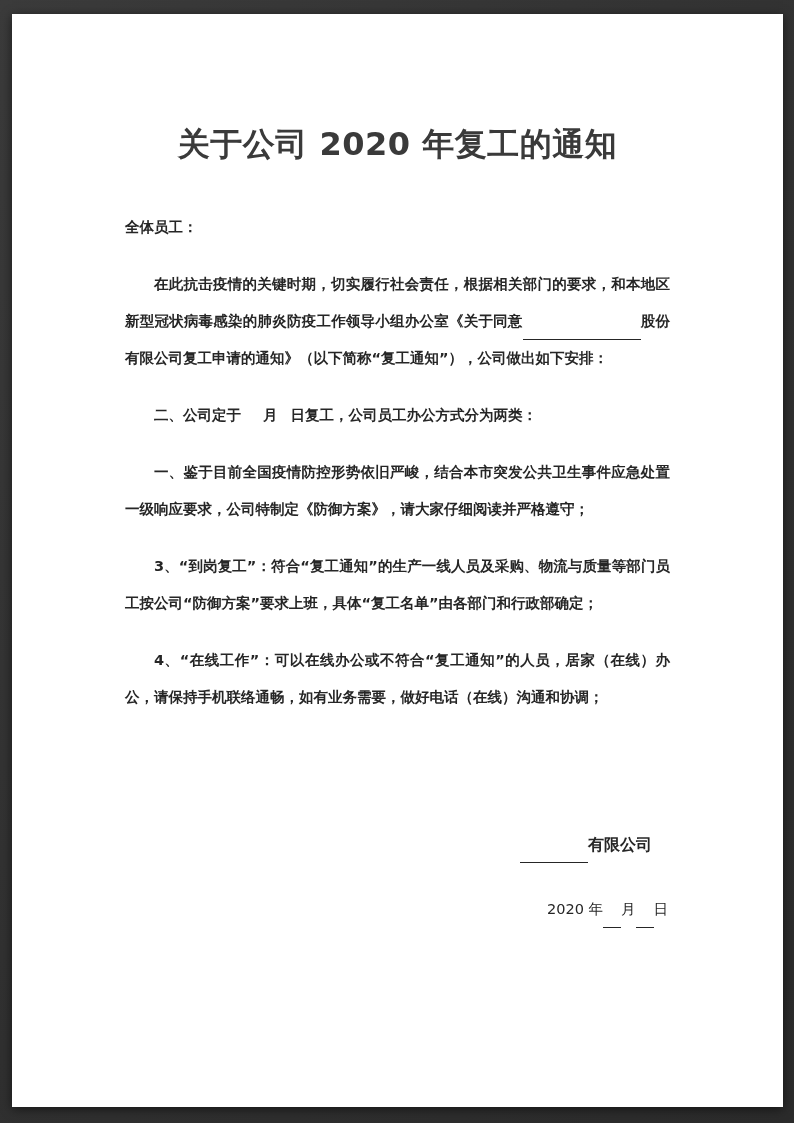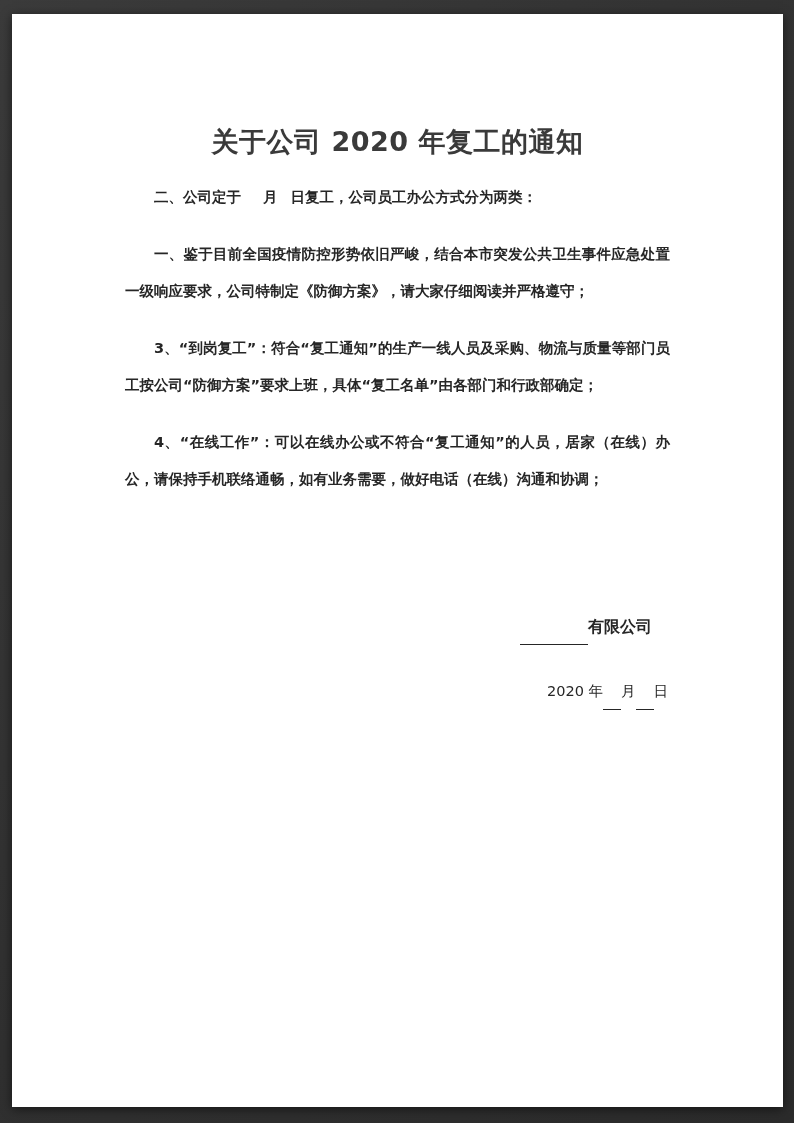--- a/index.html
+++ b/index.html
@@ -38,21 +38,21 @@
     left: 113px;   
     top: 0;
     width: 545px;
   }
 
   
   .doc-title {
     margin: 0;
     padding-top: 110px;
     text-align: center;
-    font-size: 27px;
+    font-size: 32px;
     font-weight: bold;
     color: #3a3a3a;
     letter-spacing: 0.5px;
     line-height: 1.3;
     white-space: nowrap;
   }
 
   
   .salutation {
     margin: 0;
@@ -125,21 +125,25 @@
 </style>
 </head>
 <body>
 
 <div id="viewport">
   <div id="page">
     <div class="doc-body">
 
       <h1 class="doc-title">关于公司 2020 年复工的通知</h1>
 
+      <p class="salutation">全体员工：</p>
 
+      <p class="para indent gap-top">
+        <span>在此抗击疫情的关键时期，切实履行社会责任，根据相关部门的要求，和本地区新型冠状病毒感染的肺炎防疫工作领导小组办公室《关于同意</span><span class="blank-line w-long"></span><span>股份有限公司复工申请的通知》（以下简称“复工通知”），公司做出如下安排：</span>
+      </p>
 
       <p class="para indent gap-top">
         <span>二、公司定于</span><span class="space-slot"></span><span>月</span><span class="space-slot narrow"></span><span>日复工，公司员工办公方式分为两类：</span>
       </p>
 
       <p class="para indent gap-top">一、鉴于目前全国疫情防控形势依旧严峻，结合本市突发公共卫生事件应急处置一级响应要求，公司特制定《防御方案》，请大家仔细阅读并严格遵守；</p>
 
       <p class="para indent gap-top">3、“到岗复工”：符合“复工通知”的生产一线人员及采购、物流与质量等部门员工按公司“防御方案”要求上班，具体“复工名单”由各部门和行政部确定；</p>
 
       <p class="para indent gap-top">4、“在线工作”：可以在线办公或不符合“复工通知”的人员，居家（在线）办公，请保持手机联络通畅，如有业务需要，做好电话（在线）沟通和协调；</p>

